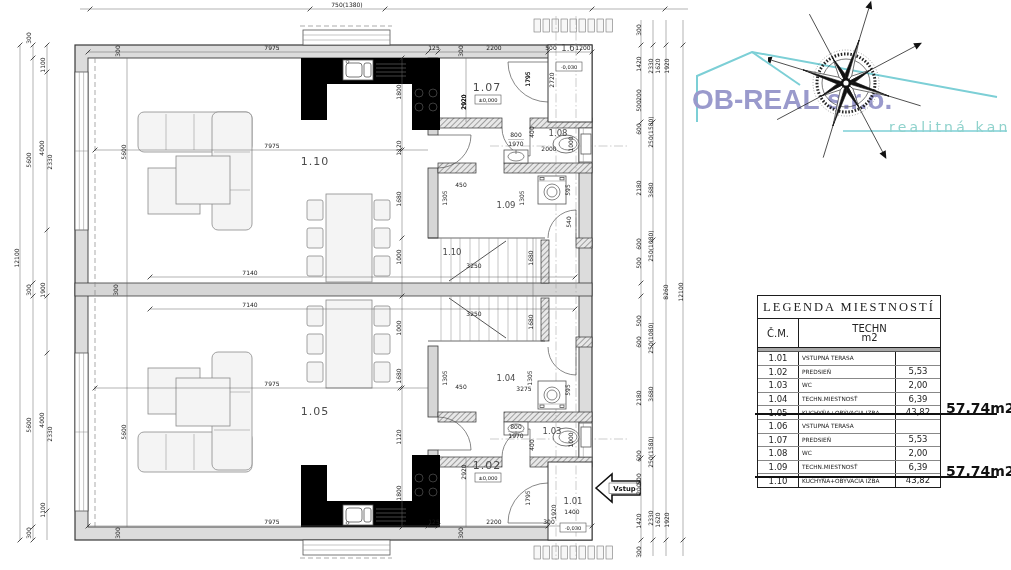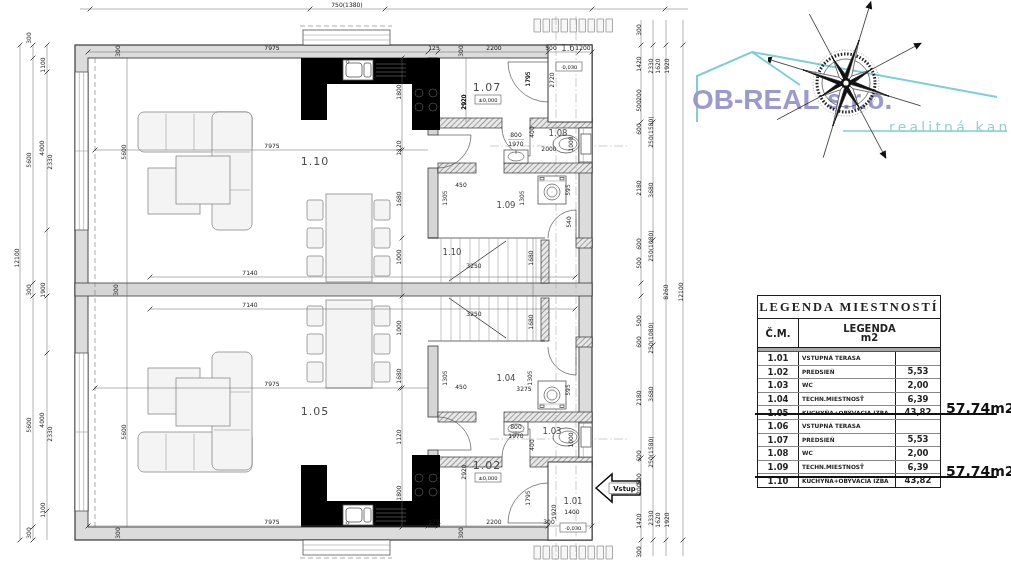--- a/index.html
+++ b/index.html
@@ -24,21 +24,21 @@
   .pv{fill:#f7f7f7;stroke:#777;stroke-width:0.6;}
   text.dm{font-size:6px;fill:#1a1a1a;text-anchor:middle;}
   text.rm{font-size:11px;fill:#4a4a4a;text-anchor:middle;letter-spacing:1px;}
   text.rs{font-size:8.5px;fill:#4a4a4a;text-anchor:middle;}
   text.lv{font-size:5.2px;fill:#111;text-anchor:middle;}
   text.vt{font-size:6.8px;fill:#111;text-anchor:middle;font-weight:bold;}
   .r{transform:rotate(-90deg);}
   .lvbox{fill:#fff;stroke:#555;stroke-width:0.6;}
 
   
-  .legend{position:absolute;left:757px;top:295px;width:184px;border:1.6px solid #1d1d1d;background:#fff;box-sizing:border-box;font-weight:bold;}
+  .legend{position:absolute;left:757px;top:295px;width:184px;border:1.6px solid #1d1d1d;background:#fff;box-sizing:border-box;}
   .lg-title{height:22px;line-height:22px;text-align:center;font-family:"Liberation Serif",serif;
     font-size:12.5px;letter-spacing:2px;color:#222;border-bottom:1px solid #1d1d1d;}
   .lg-head{display:flex;height:28px;border-bottom:1px solid #1d1d1d;font-size:10px;color:#222;}
   .lg-sep{height:3px;background:#a8a8a8;border-bottom:1px solid #555;}
   .lg-row{display:flex;height:12.6px;border-bottom:1px solid #888;font-size:8.5px;color:#222;}
   .lg-row:last-child{border-bottom:none;}
   .c1{width:40px;border-right:1px solid #1d1d1d;display:flex;align-items:center;justify-content:center;}
   .c2{width:97px;border-right:1px solid #1d1d1d;display:flex;align-items:center;padding-left:3px;box-sizing:border-box;}
   .c3{flex:1;display:flex;align-items:center;justify-content:center;flex-direction:column;line-height:9px;}
   .lg-row .c2{font-size:5.8px;letter-spacing:0;}
@@ -597,21 +597,21 @@
   <circle cx="78" cy="83" r="5.2" fill="#111"></circle>
   <circle cx="78" cy="83" r="2.6" fill="#fff"></circle>
 </svg>
 
 
 <div class="legend">
   <div class="lg-title">LEGENDA MIESTNOSTÍ</div>
   <div class="lg-head">
     <div class="c1">Č.M.</div>
     <div class="c3">
-      <span>LEGENDA</span>
+      <span>TECHN</span>
       <span>m2</span>
     </div>
   </div>
   <div class="lg-sep"></div>
   <div class="lg-row">
         <div class="c1">1.01</div>
         <div class="c2">VSTUPNÁ TERASA</div>
         <div class="c3"></div>
       </div>
   <div class="lg-row">

